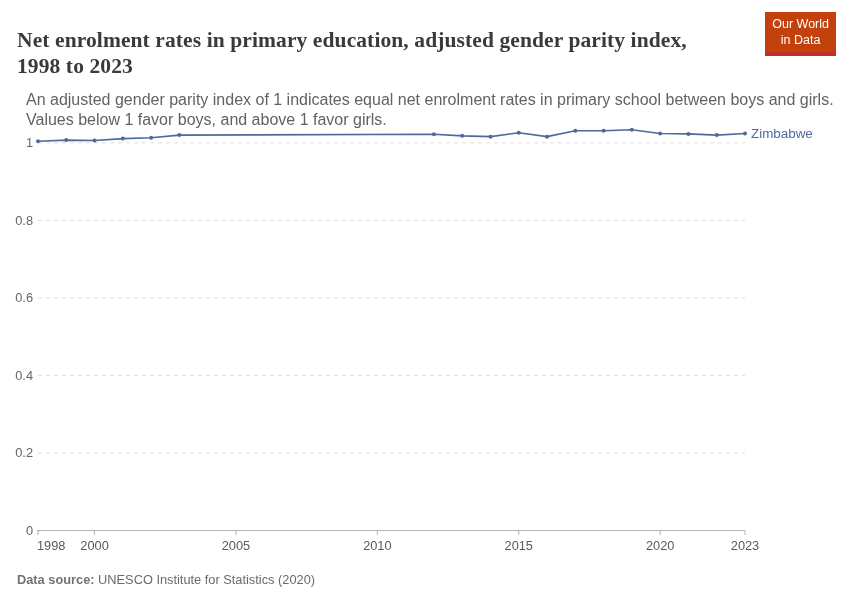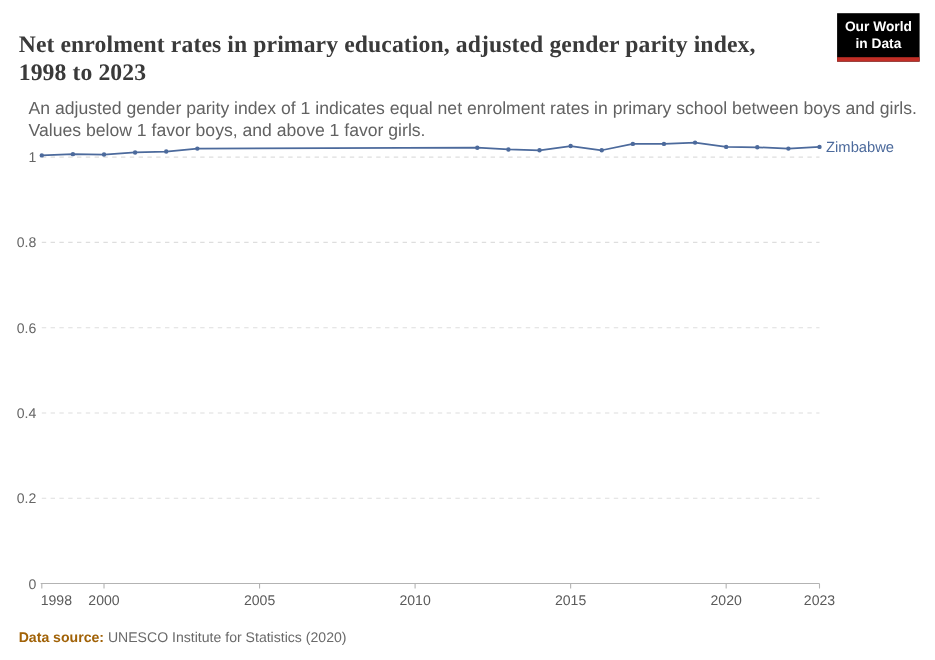--- a/index.html
+++ b/index.html
@@ -17,32 +17,32 @@
     font-family: "Liberation Serif", "DejaVu Serif", serif;
     font-weight: 700; font-size: 21.5px; line-height: 26px;
     color: #3a3a3a; letter-spacing: 0.1px;
   }
   .chart-subtitle {
     position: absolute; left: 26px; top: 74px; width: 831px;
     font-size: 16px; line-height: 19.5px; color: #626262;
   }
   .owid-logo {
     position: absolute; right: 14px; top: 12px;
-    background: #000000; border-bottom: 4px solid #c22e26;
+    background: #c2410c; border-bottom: 4px solid #c22e26;
     color: #ffffff; text-align: center;
-    font-size: 12.5px; font-weight: 700; line-height: 15.5px;
+    font-size: 12.5px; font-weight: 400; line-height: 15.5px;
     padding: 5px 7px 4px 7px; cursor: pointer;
   }
   .chart-svg { position: absolute; left: 0; top: 0; }
   .chart-footer {
     position: absolute; left: 17px; right: 16px; bottom: 13px;
     display: flex; justify-content: space-between; align-items: baseline;
     font-size: 12.8px; color: #6a6a6a;
   }
-  .source-label { font-weight: 700; color: #a16207; }
+  .source-label { font-weight: 700; color: #737373; }
   .footer-link { color: #5b5b5b; text-decoration: none; }
 </style>
 </head>
 <body>
 
 <div class="page">
 
   <svg class="chart-svg" id="chart" width="850" height="600" viewBox="0 0 850 600">
       <line x1="37" y1="530.5" x2="745" y2="530.5" stroke="#b3b3b3" stroke-width="1"></line>
       <text x="33" y="535" text-anchor="end" fill="#666666" font-size="12.8">0</text>

